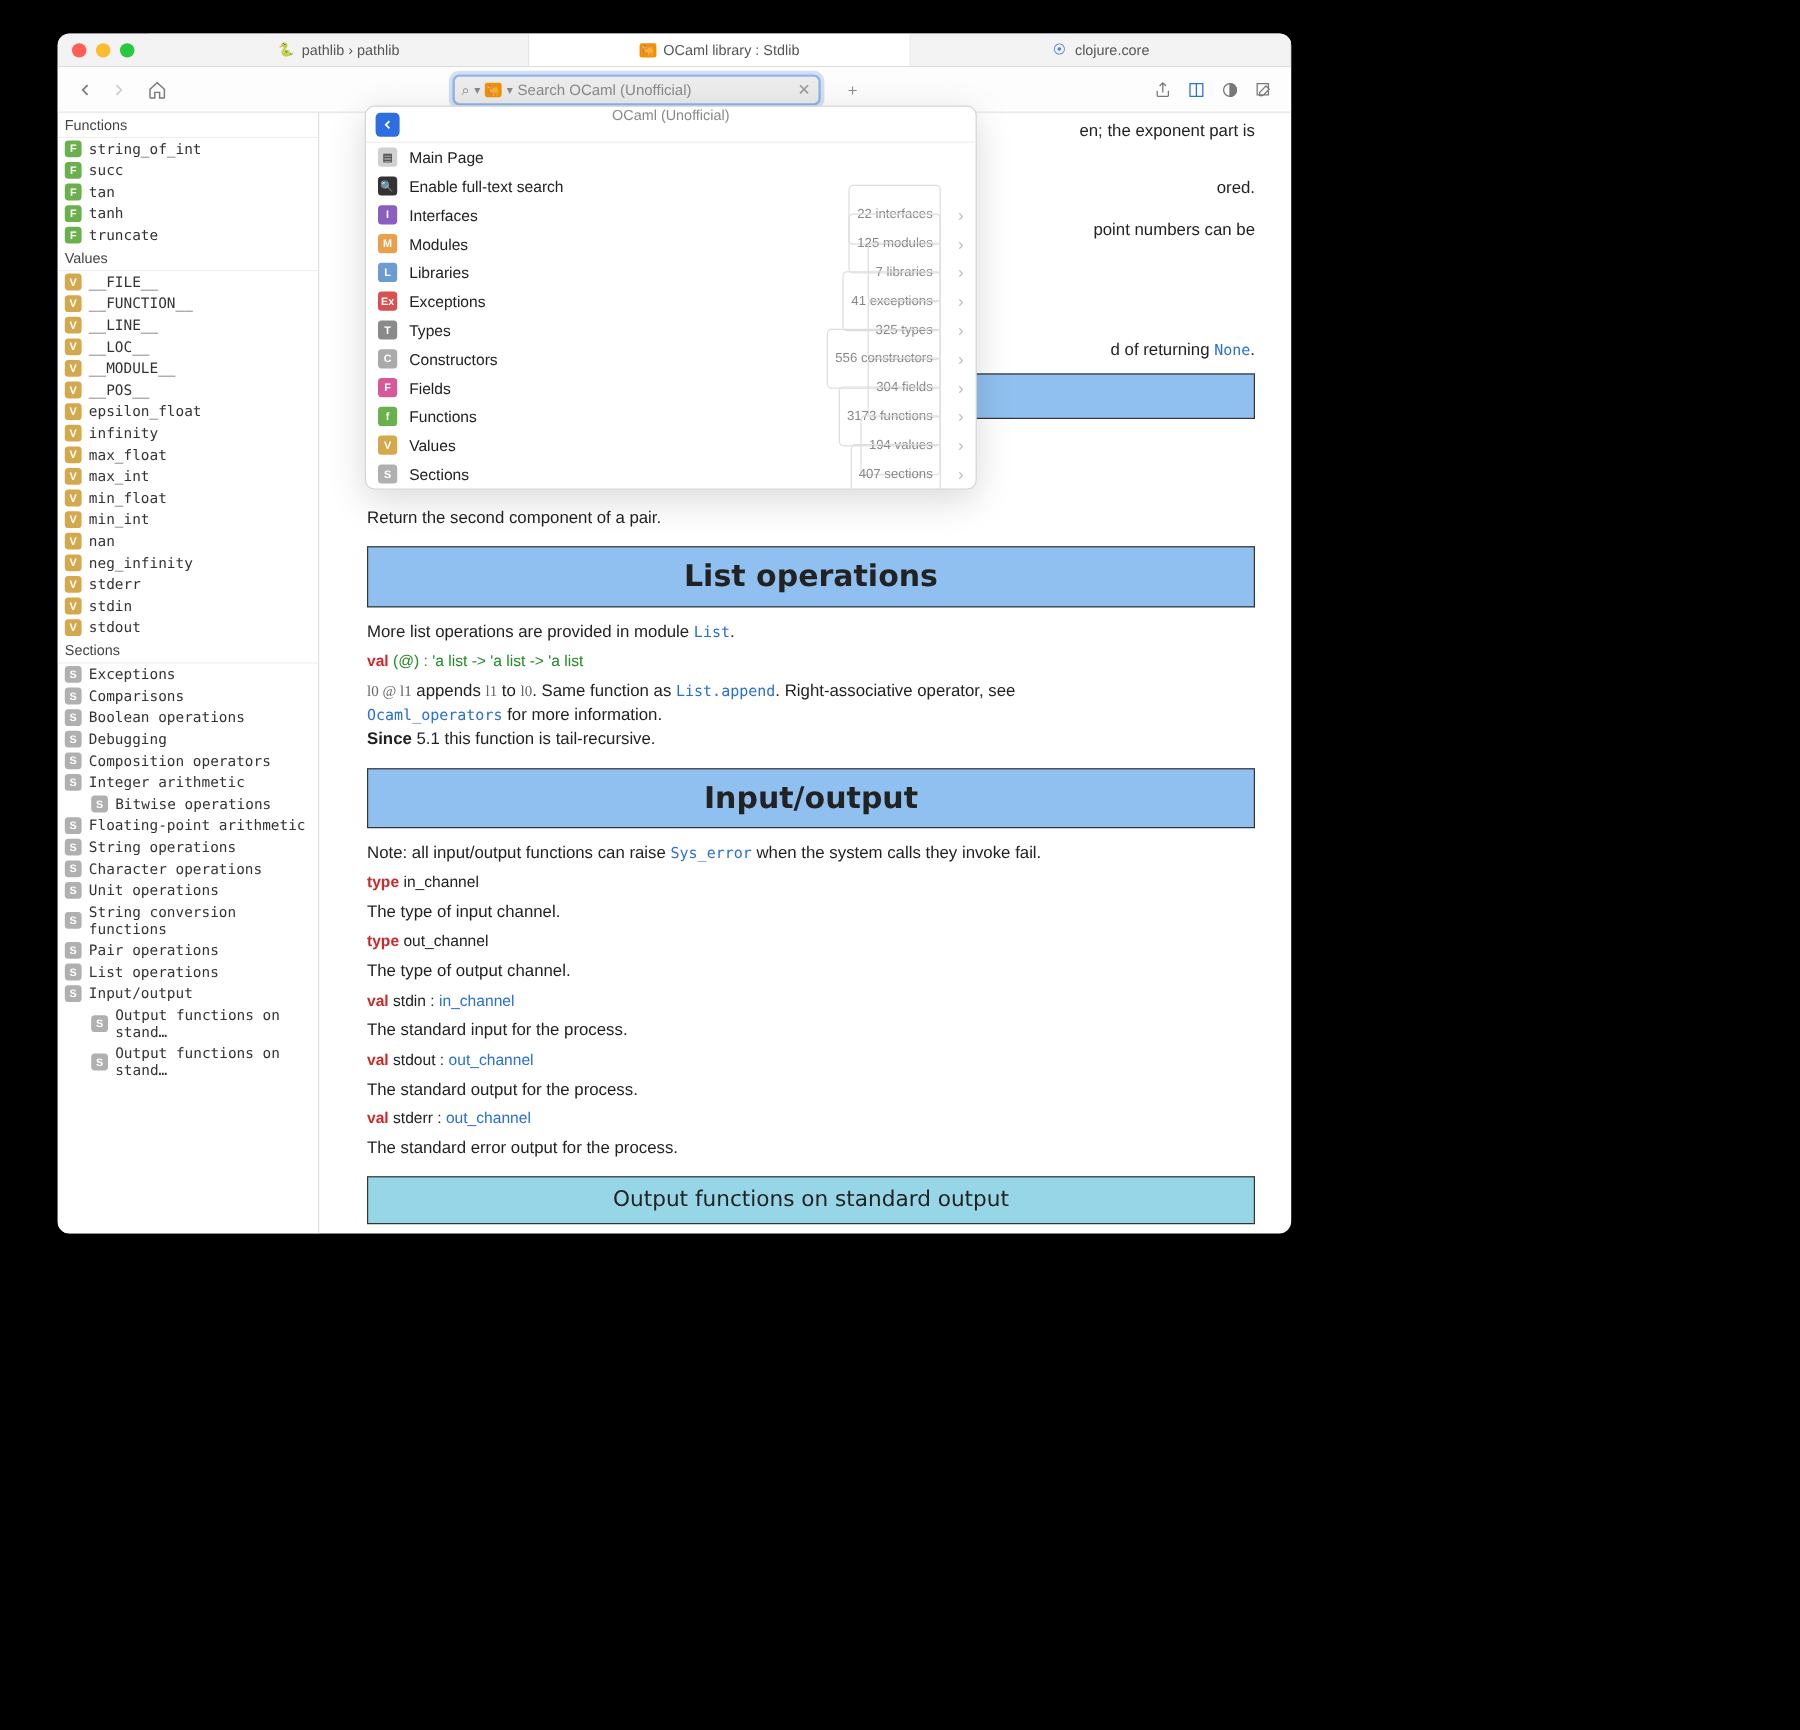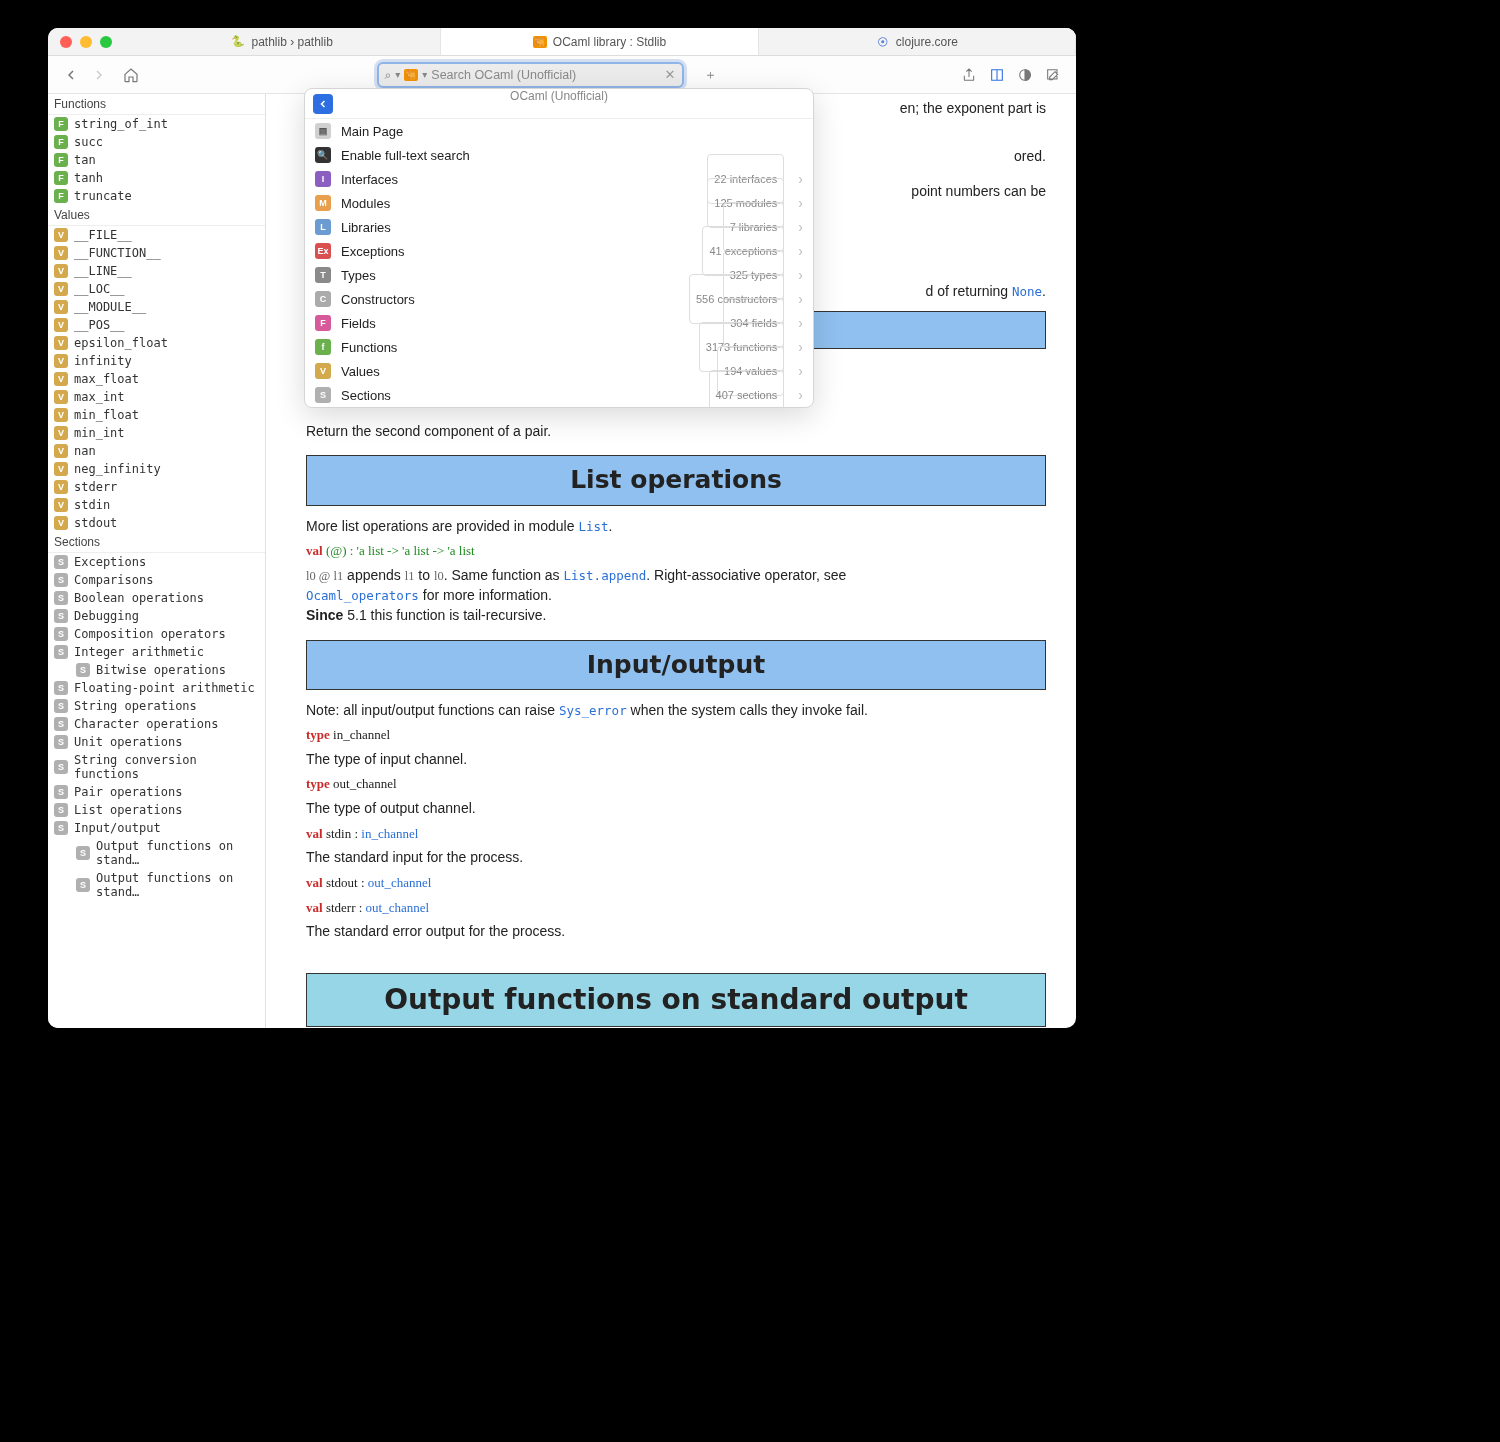--- a/index.html
+++ b/index.html
@@ -33,22 +33,22 @@
 .sidehdr{padding:3px 6px;font-family:-apple-system,sans-serif;font-size:12px;color:#444;background:#fff;border-bottom:1px solid #eee}
 .sideitem{display:flex;align-items:center;gap:6px;padding:2px 6px;color:#333;cursor:default}
 .sideitem.indent{padding-left:28px}
 .badge{width:14px;height:14px;border-radius:3px;display:inline-flex;align-items:center;justify-content:center;font-family:-apple-system,sans-serif;font-size:9px;font-weight:600;color:#fff;flex-shrink:0}
 .badge.f{background:#6ab04c}
 .badge.v{background:#d4a94e}
 .badge.s{background:#b0b0b0}
 .main{flex:1;overflow-y:auto;padding:0 30px 32px 40px;font-size:14px;line-height:1.45;color:#222;position:relative}
 .main p{margin:4px 0}
 .h1bar{background:#90c0ef;border:1px solid #333;text-align:center;font-size:25px;font-weight:600;padding:6px;margin:14px 0 10px;font-family:"DejaVu Sans",sans-serif}
-.h2bar{background:#97d6e7;border:1px solid #333;text-align:center;font-size:28px;font-weight:700;padding:6px;margin:31px 0 10px;font-family:"DejaVu Sans",sans-serif}
-.sig{font-family:Liberation Serif, serif;font-size:13px;margin-top:6px}
+.h2bar{background:#97d6e7;border:1px solid #333;text-align:center;font-size:18px;font-weight:400;padding:6px;margin:14px 0 10px;font-family:"DejaVu Sans",sans-serif}
+.sig{font-family:Liberation Sans, sans-serif;font-size:13px;margin-top:6px}
 .kw{color:#c92a2a;font-weight:600}
 .lnk{color:#2a6fd6;font-family:Menlo,Monaco,Consolas,monospace;font-size:12.5px}
 .lnk2{color:#2a6fd6}
 .desc{margin-left:40px;margin-bottom:6px}
 .code{font-family:Liberation Serif, serif;font-size:12.5px;color:#666}
 .popup{position:absolute;left:256px;top:60px;width:510px;background:#fff;border:1px solid #d5d5d5;border-radius:8px;box-shadow:0 8px 30px rgba(0,0,0,.15);overflow:hidden;z-index:50}
 .pophdr{height:30px;display:flex;justify-content:center;color:#888;font-size:12px;border-bottom:1px solid #eee;position:relative}
 .backbtn{position:absolute;left:8px;top:5px;width:20px;height:20px;background:#2d6fe0;border-radius:4px;display:flex;align-items:center;justify-content:center;color:#fff}
 .poprow{display:flex;align-items:center;padding:4px 10px;gap:10px;cursor:default;height:24px}
 .popicon{width:16px;height:16px;border-radius:3px;display:flex;align-items:center;justify-content:center;font-size:9px;font-weight:700;color:#fff;flex-shrink:0}
@@ -325,20 +325,21 @@
       <p><span>Note: all input/output functions can raise </span><span class="lnk">Sys_error</span><span> when the system calls they invoke fail.</span></p>
 
       <div class="sig"><span class="kw">type</span><span> in_channel</span></div>
       <p class="desc">The type of input channel.</p>
       <div class="sig"><span class="kw">type</span><span> out_channel</span></div>
       <p class="desc">The type of output channel.</p>
 
       <div class="sig"><span class="kw">val</span><span> stdin : </span><span class="lnk2">in_channel</span></div>
       <p class="desc">The standard input for the process.</p>
       <div class="sig"><span class="kw">val</span><span> stdout : </span><span class="lnk2">out_channel</span></div>
+      <p class="desc">The standard output for the process.</p>
       <div class="sig"><span class="kw">val</span><span> stderr : </span><span class="lnk2">out_channel</span></div>
       <p class="desc">The standard error output for the process.</p>
 
       <div class="h2bar">Output functions on standard output</div>
 
     </div>
   </div>
 
   <div class="popup">
     <div class="pophdr">

